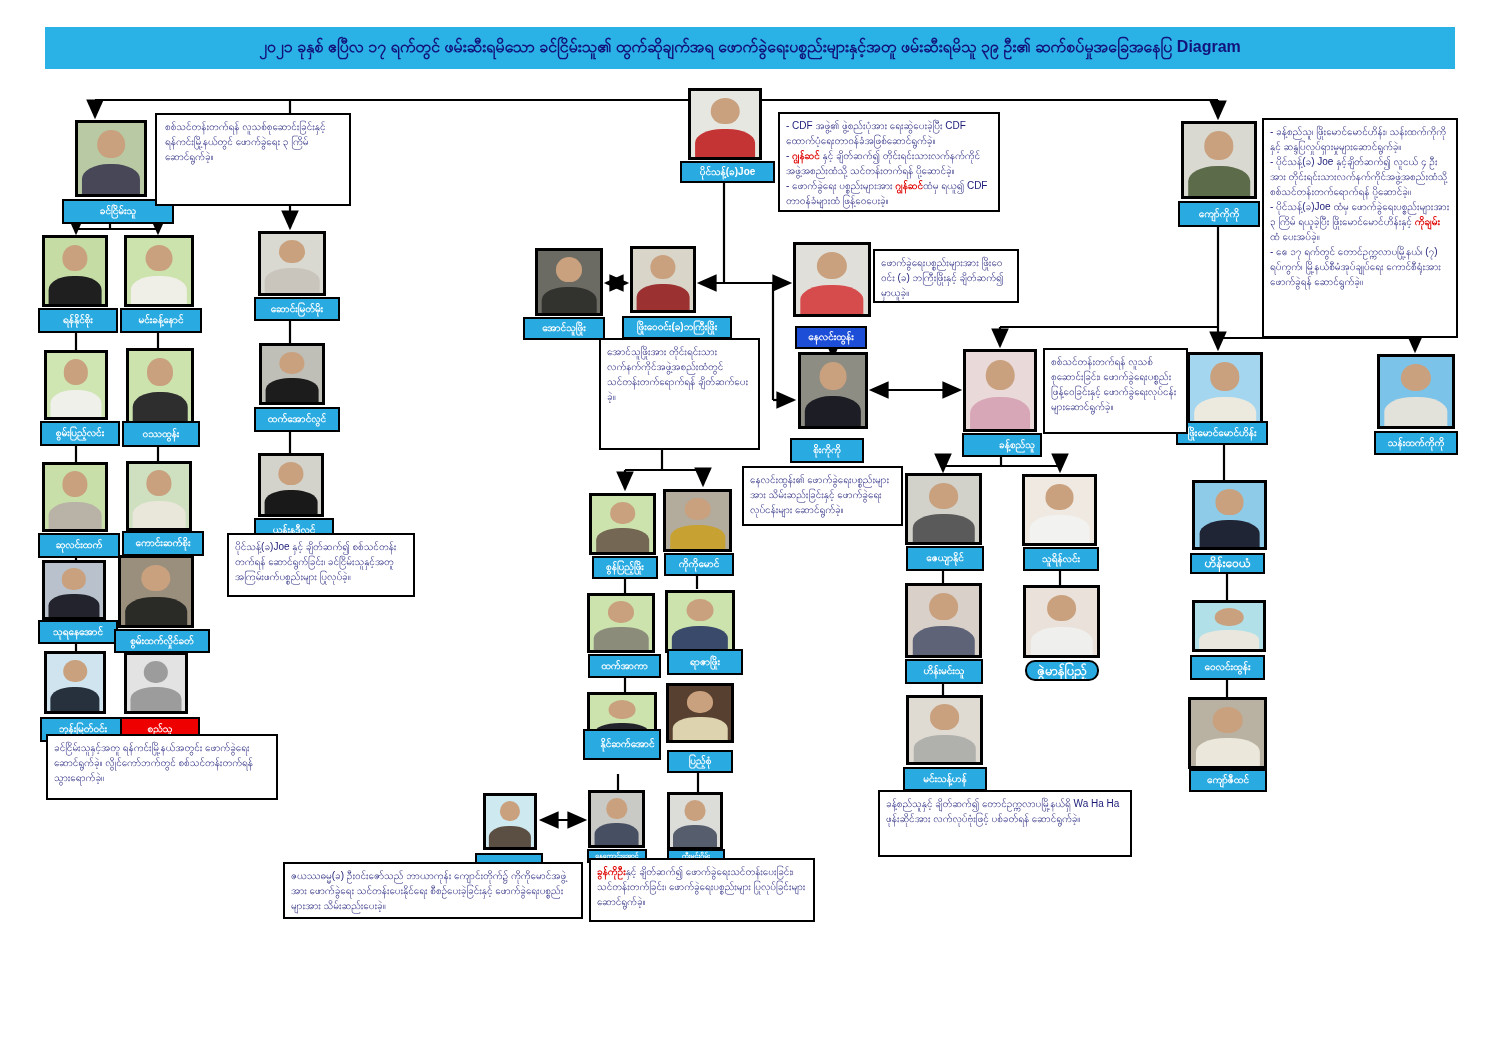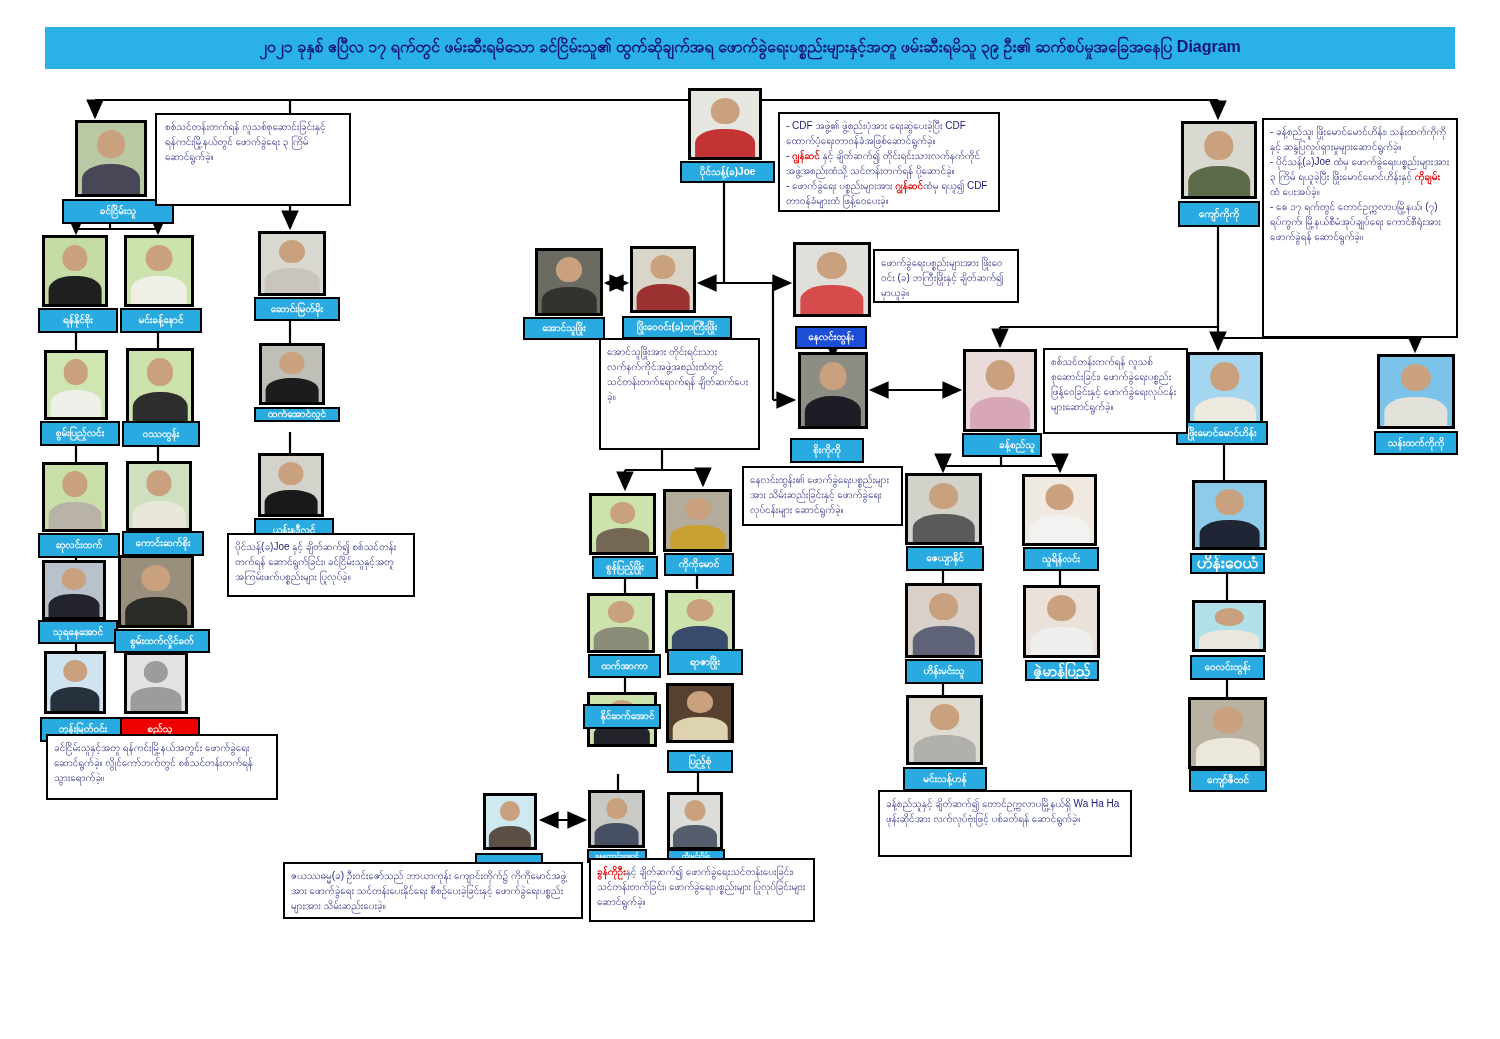--- a/index.html
+++ b/index.html
@@ -158,21 +158,21 @@
       <div class="name-label" style="left: 120px; top: 717px; width: 80px; height: 24px; background: rgb(238, 0, 0); font-size: 10px;">စည်သူ</div>
       <div class="photo" style="left: 258px; top: 231px; width: 68px; height: 65px; background: rgb(217, 217, 209);">
         <span class="head"></span>
         <span class="torso" style="background: rgb(201, 197, 189);"></span>
       </div>
       <div class="name-label" style="left: 254px; top: 297px; width: 86px; height: 24px; background: rgb(41, 171, 226); font-size: 10px;">ဆောင်းမြတ်မိုး</div>
       <div class="photo" style="left: 259px; top: 343px; width: 66px; height: 62px; background: rgb(191, 191, 183);">
         <span class="head"></span>
         <span class="torso" style="background: rgb(28, 28, 28);"></span>
       </div>
-      <div class="name-label" style="left: 254px; top: 407px; width: 86px; height: 15px; background: rgb(41, 171, 226); font-size: 10px;">ထက်အောင်လွင်</div>
+      <div class="name-label" style="left: 254px; top: 407px; width: 86px; height: 25px; background: rgb(41, 171, 226); font-size: 10px;">ထက်အောင်လွင်</div>
       <div class="photo" style="left: 258px; top: 453px; width: 66px; height: 64px; background: rgb(211, 211, 203);">
         <span class="head"></span>
         <span class="torso" style="background: rgb(25, 25, 25);"></span>
       </div>
       <div class="name-label" style="left: 254px; top: 518px; width: 80px; height: 24px; background: rgb(41, 171, 226); font-size: 10px;">ယွန်းနဒီလွင်</div>
       <div class="photo" style="left: 535px; top: 248px; width: 68px; height: 68px; background: rgb(107, 107, 99);">
         <span class="head"></span>
         <span class="torso" style="background: rgb(50, 50, 47);"></span>
       </div>
       <div class="name-label" style="left: 523px; top: 317px; width: 82px; height: 23px; background: rgb(41, 171, 226); font-size: 10px;">အောင်သူဖြိုး</div>
@@ -208,21 +208,21 @@
       <div class="name-label" style="left: 1023px; top: 547px; width: 76px; height: 24px; background: rgb(41, 171, 226); font-size: 10px;">သူရိန်လင်း</div>
       <div class="photo" style="left: 905px; top: 583px; width: 77px; height: 75px; background: rgb(217, 209, 201);">
         <span class="head"></span>
         <span class="torso" style="background: rgb(95, 99, 119);"></span>
       </div>
       <div class="name-label" style="left: 905px; top: 659px; width: 78px; height: 25px; background: rgb(41, 171, 226); font-size: 10px;">ဟိန်းမင်းသူ</div>
       <div class="photo" style="left: 1023px; top: 585px; width: 77px; height: 73px; background: rgb(234, 226, 218);">
         <span class="head"></span>
         <span class="torso" style="background: rgb(239, 239, 237);"></span>
       </div>
-      <div class="name-label" style="left: 1025px; top: 660px; width: 74px; height: 21px; background: rgb(41, 171, 226); font-size: 15px;">ဇွဲမာန်ပြည့်</div>
+      <div class="name-label" style="left: 1025px; top: 660px; width: 74px; height: 21px; background: rgb(41, 171, 226); font-size: 13px; border-radius: 10px;">ဇွဲမာန်ပြည့်</div>
       <div class="photo" style="left: 906px; top: 695px; width: 77px; height: 70px; background: rgb(223, 218, 210);">
         <span class="head"></span>
         <span class="torso" style="background: rgb(176, 176, 172);"></span>
       </div>
       <div class="name-label" style="left: 903px; top: 767px; width: 84px; height: 24px; background: rgb(41, 171, 226); font-size: 10px;">မင်းသန့်ဟန်</div>
       <div class="photo" style="left: 589px; top: 493px; width: 67px; height: 62px; background: rgb(205, 227, 174);">
         <span class="head"></span>
         <span class="torso" style="background: rgb(116, 103, 83);"></span>
       </div>
       <div class="name-label" style="left: 592px; top: 556px; width: 66px; height: 23px; background: rgb(41, 171, 226); font-size: 10px;">စွန်ပြည့်ဖြိုး</div>
@@ -238,21 +238,21 @@
       <div class="name-label" style="left: 588px; top: 654px; width: 73px; height: 24px; background: rgb(41, 171, 226); font-size: 10px;">ထက်အာကာ</div>
       <div class="photo" style="left: 665px; top: 590px; width: 70px; height: 63px; background: rgb(205, 227, 174);">
         <span class="head"></span>
         <span class="torso" style="background: rgb(58, 74, 107);"></span>
       </div>
       <div class="name-label" style="left: 667px; top: 649px; width: 76px; height: 26px; background: rgb(41, 171, 226); font-size: 10px;">ရာဇာဖြိုး</div>
       <div class="photo" style="left: 587px; top: 692px; width: 70px; height: 55px; background: rgb(205, 227, 174);">
         <span class="head"></span>
         <span class="torso" style="background: rgb(35, 35, 43);"></span>
       </div>
-      <div class="name-label" style="left: 583px; top: 704px; width: 78px; height: 25px; background: rgb(41, 171, 226); font-size: 10px; padding-left: 13px;">နိုင်ဆက်အောင်</div>
+      <div class="name-label" style="left: 583px; top: 729px; width: 78px; height: 31px; background: rgb(41, 171, 226); font-size: 10px; padding-left: 13px;">နိုင်ဆက်အောင်</div>
       <div class="photo" style="left: 666px; top: 683px; width: 68px; height: 60px; background: rgb(87, 64, 47);">
         <span class="head"></span>
         <span class="torso" style="background: rgb(221, 211, 174);"></span>
       </div>
       <div class="name-label" style="left: 667px; top: 750px; width: 66px; height: 23px; background: rgb(41, 171, 226); font-size: 10px;">ပြည့်စုံ</div>
       <div class="photo" style="left: 483px; top: 793px; width: 54px; height: 57px; background: rgb(207, 233, 241);">
         <span class="head"></span>
         <span class="torso" style="background: rgb(90, 79, 66);"></span>
       </div>
       <div class="name-label" style="left: 475px; top: 853px; width: 68px; height: 16px; background: rgb(41, 171, 226); font-size: 7px;"></div>
@@ -268,21 +268,21 @@
       <div class="name-label" style="left: 667px; top: 849px; width: 58px; height: 14px; background: rgb(41, 171, 226); font-size: 7px;">ကီးမင်းဂိမ်း</div>
       <div class="photo" style="left: 1187px; top: 352px; width: 76px; height: 78px; background: rgb(165, 214, 239);">
         <span class="head"></span>
         <span class="torso" style="background: rgb(236, 234, 223);"></span>
       </div>
       <div class="name-label" style="left: 1176px; top: 421px; width: 92px; height: 24px; background: rgb(41, 171, 226); font-size: 10px;">ဖြိုးမောင်မောင်ဟိန်း</div>
       <div class="photo" style="left: 1192px; top: 480px; width: 75px; height: 70px; background: rgb(142, 203, 233);">
         <span class="head"></span>
         <span class="torso" style="background: rgb(32, 37, 54);"></span>
       </div>
-      <div class="name-label" style="left: 1190px; top: 553px; width: 75px; height: 21px; background: rgb(41, 171, 226); font-size: 16px;">ဟိန်းဝေယံ</div>
+      <div class="name-label" style="left: 1190px; top: 553px; width: 75px; height: 21px; background: rgb(41, 171, 226); font-size: 12px;">ဟိန်းဝေယံ</div>
       <div class="photo" style="left: 1192px; top: 600px; width: 74px; height: 52px; background: rgb(178, 224, 232);">
         <span class="head"></span>
         <span class="torso" style="background: rgb(234, 232, 222);"></span>
       </div>
       <div class="name-label" style="left: 1190px; top: 655px; width: 75px; height: 25px; background: rgb(41, 171, 226); font-size: 10px;">ဝေလင်းထွန်း</div>
       <div class="photo" style="left: 1188px; top: 697px; width: 79px; height: 72px; background: rgb(185, 177, 161);">
         <span class="head"></span>
         <span class="torso" style="background: rgb(235, 231, 218);"></span>
       </div>
       <div class="name-label" style="left: 1189px; top: 769px; width: 78px; height: 23px; background: rgb(41, 171, 226); font-size: 10px;">ကျော်ဇီထင်</div>
@@ -296,20 +296,21 @@
       <div class="info-box" style="left: 155px; top: 113px; width: 196px; height: 93px; padding-left: 8px;">
         <p><span>စစ်သင်တန်းတက်ရန် လူသစ်စုဆောင်းခြင်းနှင့် ရန်ကင်းမြို့နယ်တွင် ဖောက်ခွဲရေး ၃ ကြိမ် ဆောင်ရွက်ခဲ့။</span></p>
       </div>
       <div class="info-box" style="left: 778px; top: 112px; width: 222px; height: 100px;">
         <p><span>- CDF အဖွဲ့၏ ဖွဲ့စည်းပုံအား ရေးဆွဲပေးခဲ့ပြီး CDF ထောက်ပံ့ရေးတာဝန်ခံအဖြစ်ဆောင်ရွက်ခဲ့။</span></p>
         <p><span>- </span><span class="red-t">ဂျွန်ဆင်</span><span> နှင့် ချိတ်ဆက်၍ တိုင်းရင်းသားလက်နက်ကိုင် အဖွဲ့အစည်းထံသို့ သင်တန်းတက်ရန် ပို့ဆောင်ခဲ့။</span></p>
         <p><span>- ဖောက်ခွဲရေး ပစ္စည်းများအား </span><span class="red-t">ဂျွန်ဆင်</span><span>ထံမှ ရယူ၍ CDF တာဝန်ခံများထံ ဖြန့်ဝေပေးခဲ့။</span></p>
       </div>
       <div class="info-box" style="left: 1262px; top: 118px; width: 196px; height: 220px;">
         <p><span>- ခန့်စည်သူ၊ ဖြိုးမောင်မောင်ဟိန်း၊ သန်းထက်ကိုကိုနှင့် ဆန္ဒပြလှုပ်ရှားမှုများဆောင်ရွက်ခဲ့။</span></p>
+        <p><span>- ပိုင်သန့်(ခ) Joe နှင့်ချိတ်ဆက်၍ လူငယ် ၄ ဦးအား တိုင်းရင်းသားလက်နက်ကိုင်အဖွဲ့အစည်းထံသို့ စစ်သင်တန်းတက်ရောက်ရန် ပို့ဆောင်ခဲ့။</span></p>
         <p><span>- ပိုင်သန့်(ခ)Joe ထံမှ ဖောက်ခွဲရေးပစ္စည်းများအား ၃ ကြိမ် ရယူခဲ့ပြီး ဖြိုးမောင်မောင်ဟိန်းနှင့် </span><span class="red-t">ကိုချမ်း</span><span> ထံ ပေးအပ်ခဲ့။</span></p>
         <p><span>- ဧေ ၁၇ ရက်တွင် တောင်ဥက္ကလာပမြို့နယ်၊ (၇) ရပ်ကွက်၊ မြို့နယ်စီမံအုပ်ချုပ်ရေး ကောင်စီရုံးအား ဖောက်ခွဲရန် ဆောင်ရွက်ခဲ့။</span></p>
       </div>
       <div class="info-box" style="left: 46px; top: 734px; width: 232px; height: 66px;">
         <p><span>ခင်ငြိမ်းသူနှင့်အတူ ရန်ကင်းမြို့နယ်အတွင်း ဖောက်ခွဲရေးဆောင်ရွက်ခဲ့။ လွိုင်ကော်ဘက်တွင် စစ်သင်တန်းတက်ရန်သွားရောက်ခဲ့။</span></p>
       </div>
       <div class="info-box" style="left: 227px; top: 533px; width: 188px; height: 64px;">
         <p><span>ပိုင်သန့်(ခ)Joe နှင့် ချိတ်ဆက်၍ စစ်သင်တန်းတက်ရန် ဆောင်ရွက်ခြင်း၊ ခင်ငြိမ်းသူနှင့်အတူ အကြမ်းဖက်ပစ္စည်းများ ပြုလုပ်ခဲ့။</span></p>
       </div>
       <div class="info-box" style="left: 599px; top: 338px; width: 161px; height: 112px;">

